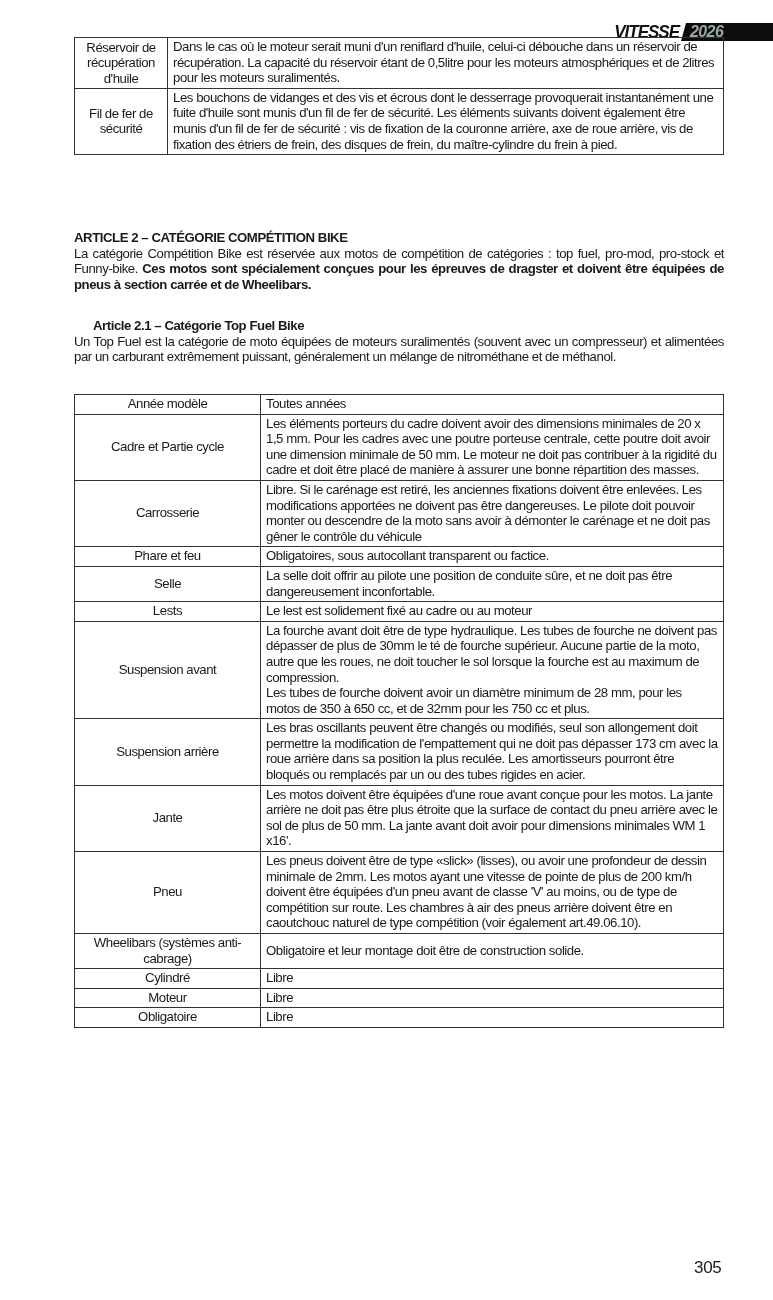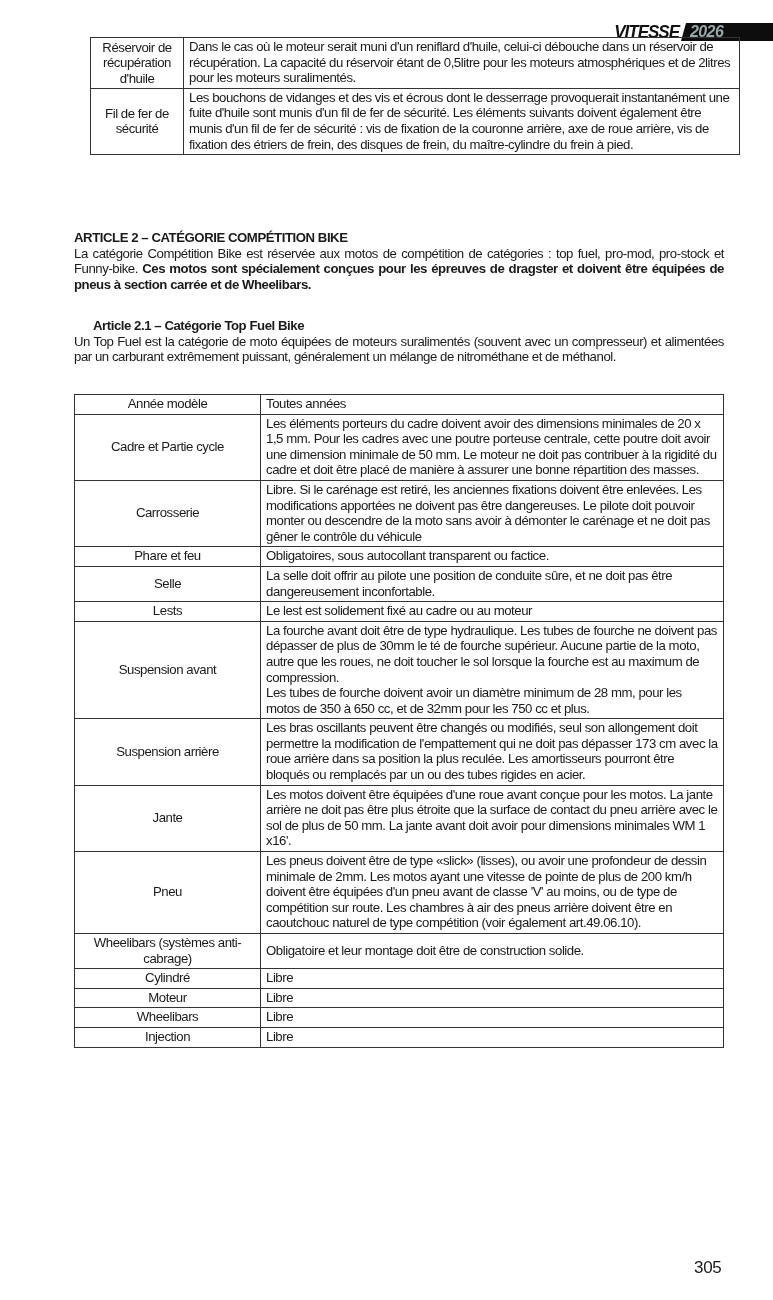--- a/index.html
+++ b/index.html
@@ -37,21 +37,21 @@
       position: absolute; left: 74px; width: 650px;
       border-collapse: collapse;
     }
     table.rules td {
       border: 1.4px solid #333;
       vertical-align: middle;
       line-height: 15.6px;
       padding: 1px 5px 2px 5px;
     }
     table.rules td.label { text-align: center; }
-    #table1 { top: 37px; margin-left: 16px; }
+    #table1 { top: 37px; }
     #table1 td.label { width: 93px; padding: 1px 2px; }
     #table2 { top: 394px; }
     #table2 td.label { width: 186px; }
 
     .article-block { position: absolute; left: 74px; width: 650px; line-height: 15.6px; }
     .article-title { font-weight: bold; }
     .bold { font-weight: bold; }
     #article2 { top: 230px; }
     #article21 { top: 318px; }
     .sub-title { font-weight: bold; padding-left: 19px; }
@@ -148,23 +148,19 @@
   </tr>
   <tr>
     <td class="label">Cylindré</td>
     <td>Libre</td>
   </tr>
   <tr>
     <td class="label">Moteur</td>
     <td>Libre</td>
   </tr>
   <tr>
-    <td class="label">Wheelibars</td>
-    <td>Libre</td>
-  </tr>
-  <tr>
-    <td class="label">Injection</td>
+    <td class="label">Obligatoire</td>
     <td>Libre</td>
   </tr>
 </tbody>
   </table>
 
 <div class="page-number">305</div>
 
 </body></html>

